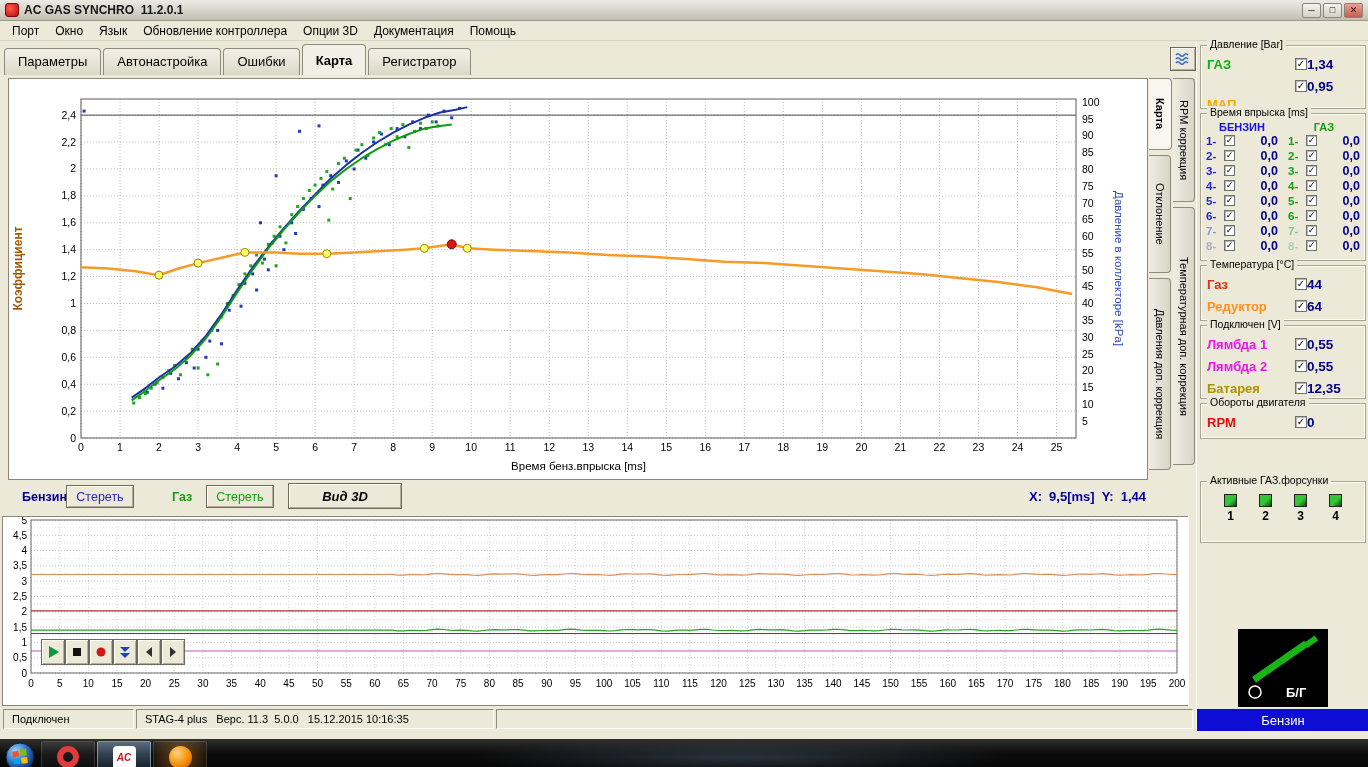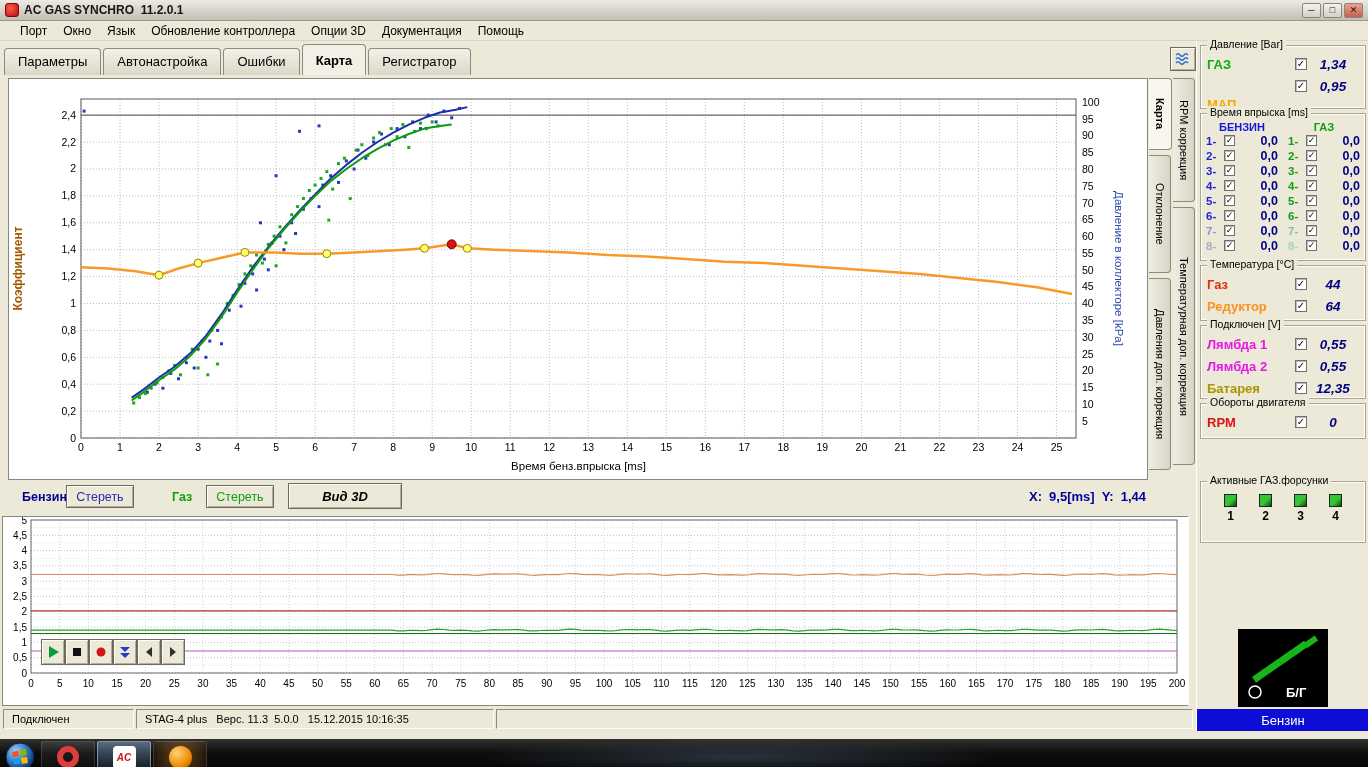--- a/index.html
+++ b/index.html
@@ -9,21 +9,21 @@
 
 
 #titlebar{position:absolute;left:0;top:0;width:1368px;height:21px;background:linear-gradient(#eceae3,#cfccc2 70%,#c2beb1);border-bottom:1px solid #9b978a;display:flex;align-items:center;padding:0 5px;}
 #app-icon{width:14px;height:14px;border-radius:3px;background:radial-gradient(circle at 35% 35%,#ff5a4a,#b80d0d);border:1px solid #7c0808;margin-right:5px;flex:none;}
 #title-text{font-size:12px;font-weight:bold;color:#161616;white-space:pre;}
 #win-controls{margin-left:auto;display:flex;gap:2px;}
 .winbtn{width:19px;height:15px;font-size:9px;line-height:1;background:linear-gradient(#f4f2ec,#d4d0c4);border:1px solid #8a8679;border-radius:2px;cursor:default;font-family:inherit;display:flex;align-items:center;justify-content:center;padding:0;}
 .winbtn.close{background:linear-gradient(#e8a196,#c4614f);color:#3a0c05;}
 
 
-#menubar{position:absolute;left:0;top:21px;width:1368px;height:20px;background:#ece9d8;border-bottom:1px solid #d8d4c6;display:flex;align-items:center;padding-left:12px;}
+#menubar{position:absolute;left:0;top:21px;width:1368px;height:20px;background:#ece9d8;border-bottom:1px solid #d8d4c6;display:flex;align-items:center;padding-left:4px;}
 .menu-item{padding:2px 8px;font-size:12px;cursor:default;}
 
 
 #content{position:absolute;left:0;top:41px;width:1368px;height:690px;background:#ece9d8;}
 
 
 #tabbar{position:absolute;left:4px;top:2px;height:32px;display:flex;align-items:flex-end;gap:2px;}
 .tab{height:27px;padding:5px 13px 0;font-size:13px;background:linear-gradient(#f3f0e7,#dcd8c8);border:1px solid #8e8a7e;border-bottom:none;border-radius:4px 4px 0 0;cursor:default;}
 .tab.active{height:31px;padding-top:8px;background:#f2efe6;font-weight:bold;}
 
@@ -69,21 +69,21 @@
 .scell{position:absolute;top:2px;height:20px;border:1px solid;border-color:#8e8a7e #fdfcf7 #fdfcf7 #8e8a7e;padding:3px 8px;font-size:11px;white-space:pre;overflow:hidden;background:#ece9d8;}
 
 
 #side-panel{position:absolute;left:1196px;top:0;width:172px;height:690px;background:#ece9d8;border-left:1px solid #fffdf4;}
 .group{position:absolute;left:3px;width:166px;border:1px solid #a9a593;box-shadow:inset 0 0 0 1px #fffdf4;}
 .gtitle{position:absolute;top:-8px;left:6px;background:#ece9d8;padding:0 3px;font-size:10.5px;white-space:pre;}
 .prow{display:flex;align-items:center;height:20px;padding:0 6px;margin-top:2px;}
 .prow:first-of-type{margin-top:8px;}
 .plabel{font-weight:bold;font-size:13px;}
 .prow .cb{margin-left:auto;}
-.pval{width:52px;text-align:center;font-weight:bold;font-size:13.5px;color:#000086;font-style:italic;}
+.pval{width:52px;text-align:left;font-weight:bold;font-size:13.5px;color:#000086;}
 .cb{width:12px;height:12px;background:#fff;border:1px solid #707070;box-shadow:inset 1px 1px 0 #b8b8b8;display:inline-flex;align-items:center;justify-content:center;font-size:10px;line-height:1;flex:none;}
 .cb.checked::after{content:"✓";margin-top:-1px;}
 .inj-heads{display:flex;margin-top:7px;}
 .ihead{width:50%;text-align:center;font-size:11px;font-weight:bold;}
 .inj-row{display:flex;height:15px;align-items:center;}
 .inj-cell{display:flex;align-items:center;width:50%;padding:0 5px;gap:3px;}
 .inj-n{width:15px;font-size:11.5px;font-weight:bold;}
 .inj-cell .cb{width:11px;height:11px;font-size:9px;}
 .inj-v{flex:1;text-align:right;font-size:12.5px;font-weight:bold;color:#000086;}
 .load-row{justify-content:flex-start;}

